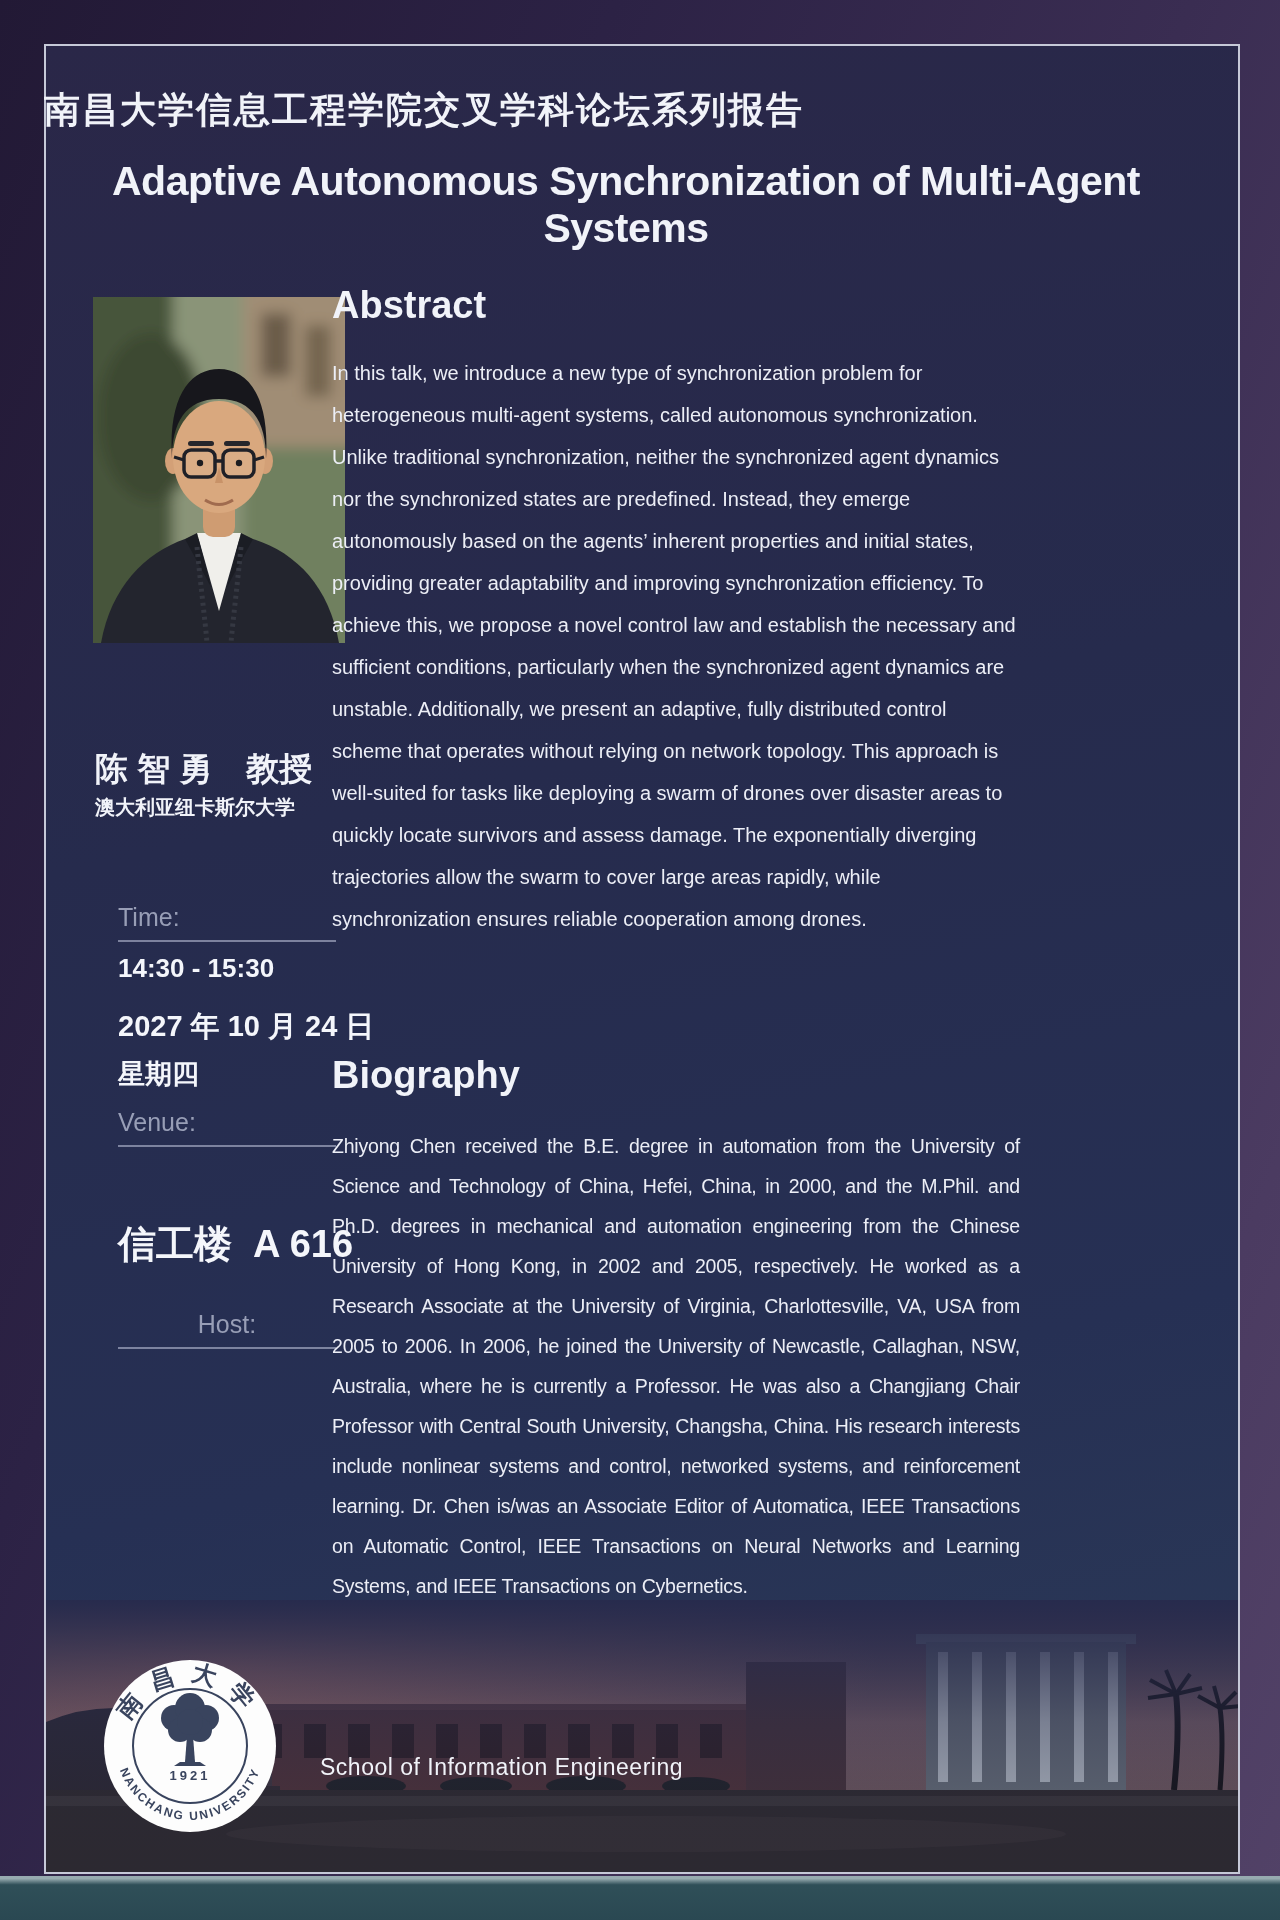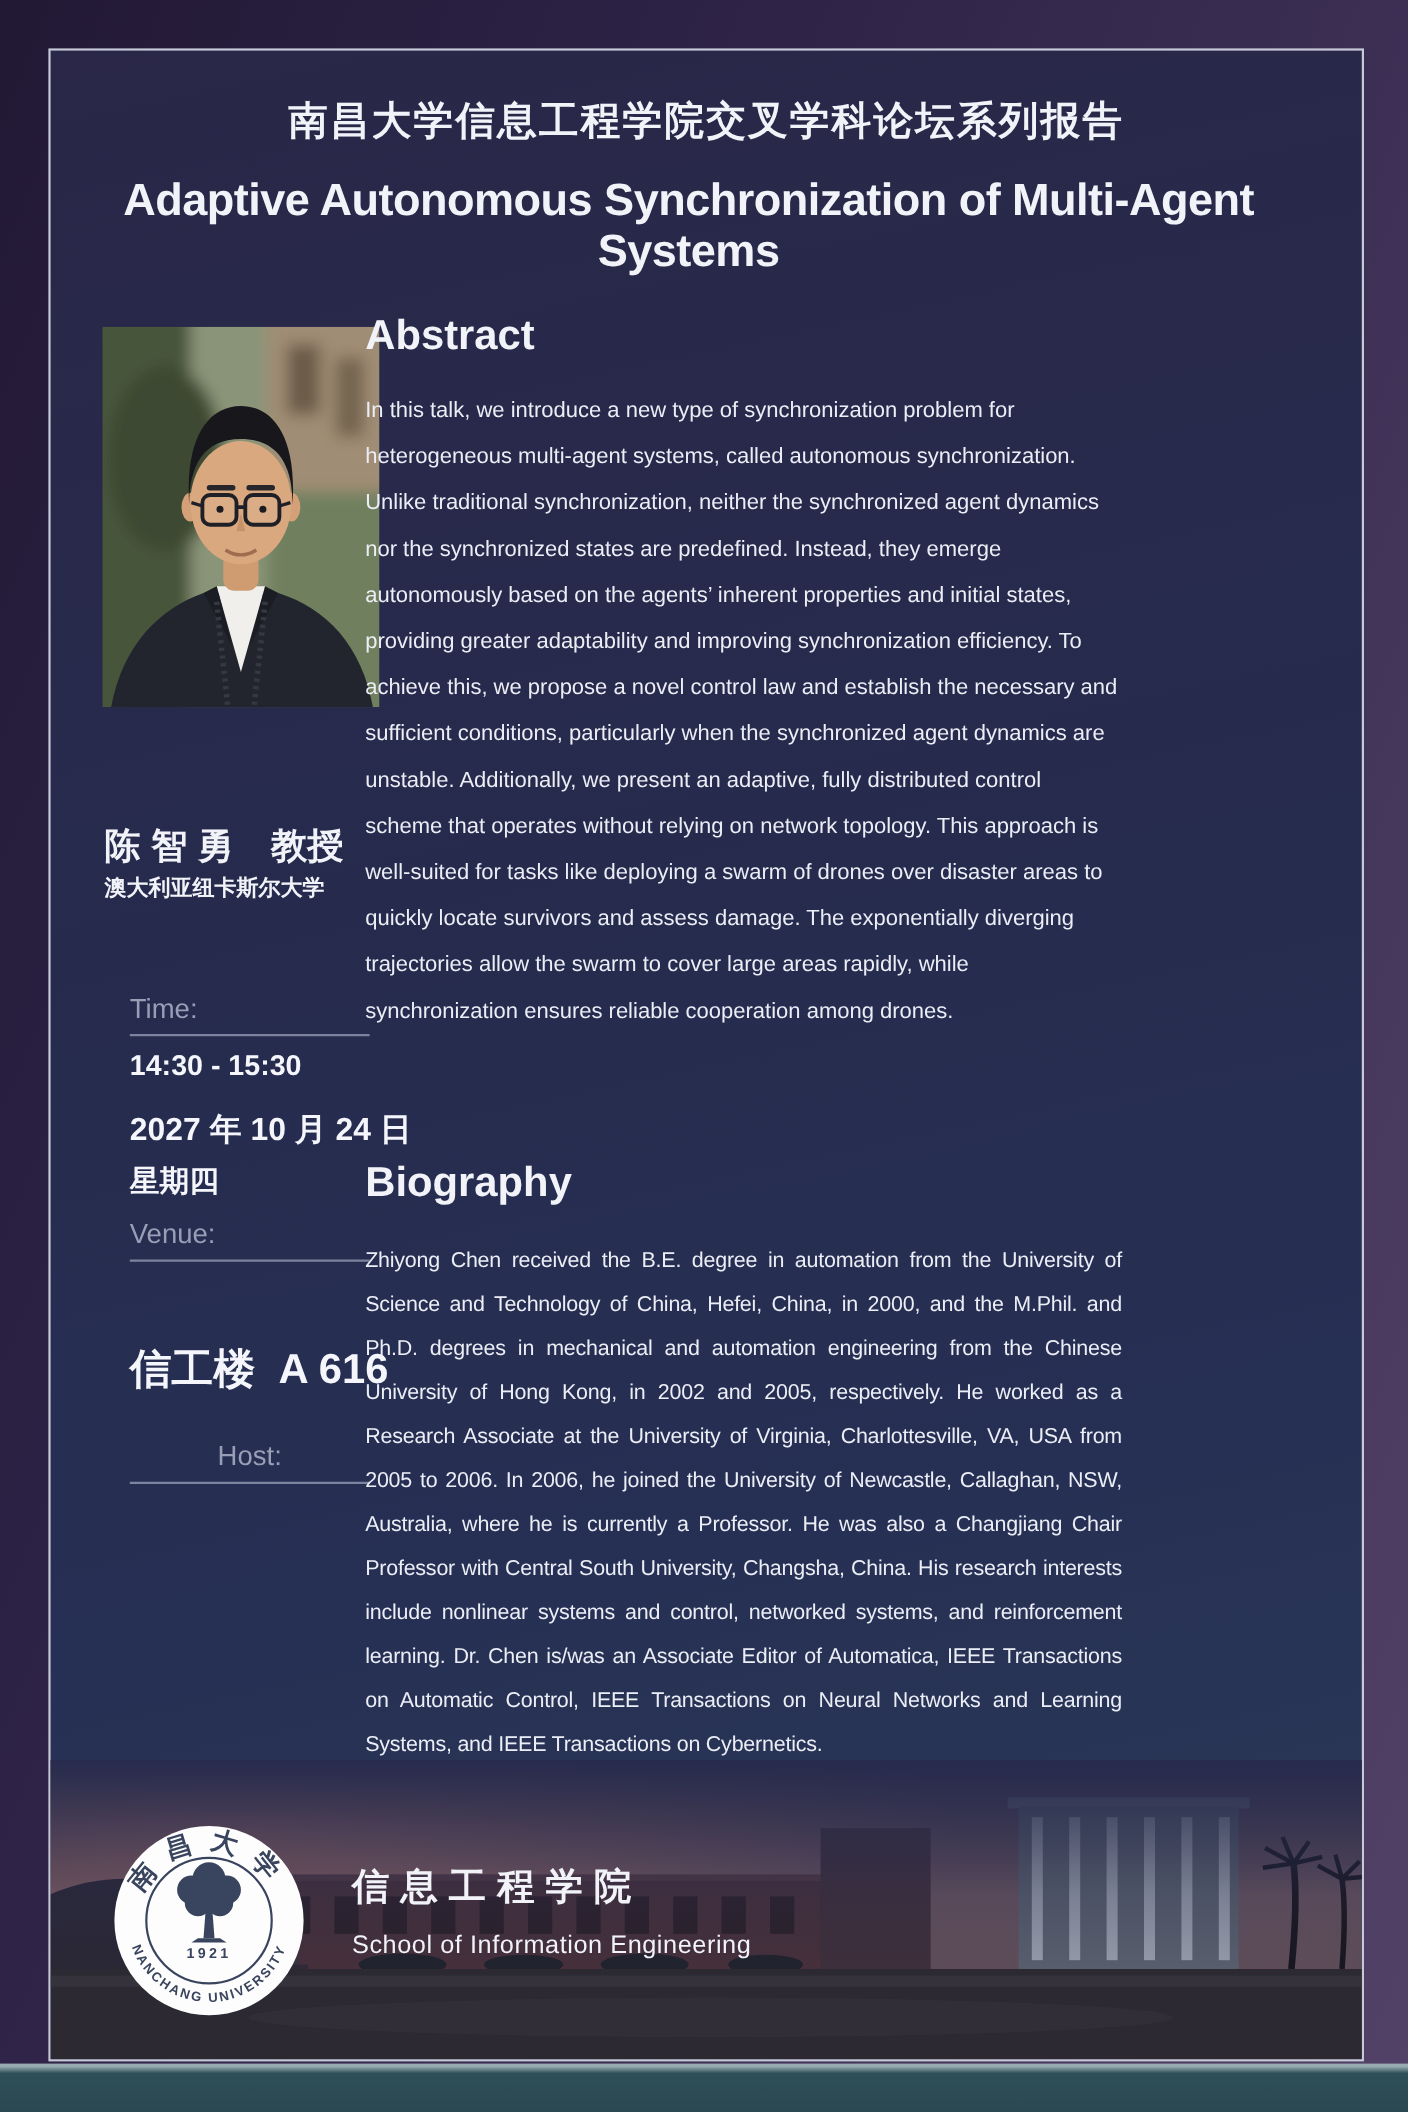--- a/index.html
+++ b/index.html
@@ -7,21 +7,21 @@
     position:relative;width:1280px;height:1920px;overflow:hidden;
     background:linear-gradient(112deg,#221935 0%,#2c2245 30%,#3a2d52 58%,#4b3b61 85%,#524267 100%);
     font-family:"Liberation Sans","DejaVu Sans",sans-serif;color:#f1f3f9;
   }
   .panel{
     position:absolute;left:44px;top:44px;width:1196px;height:1830px;
     border:2px solid #c6c9d8;box-sizing:border-box;
     background:linear-gradient(168deg,#2a2748 0%,#262b4d 40%,#263054 72%,#2c3b58 100%);
     z-index:0;
   }
-  .series-title{position:absolute;left:44px;top:86px;width:1196px;text-align:center;
+  .series-title{position:absolute;left:44px;top:86px;width:1196px;text-align:left;
     font-size:36px;font-weight:bold;letter-spacing:2px;z-index:3;}
   .talk-title{position:absolute;left:28px;top:158px;width:1196px;text-align:center;
     font-size:41px;font-weight:bold;letter-spacing:-0.5px;z-index:3;}
   .photo{position:absolute;left:93px;top:297px;width:252px;height:346px;overflow:hidden;z-index:2;}
   .abstract-heading,.bio-heading{position:absolute;left:332px;font-size:38px;font-weight:bold;z-index:3;}
   .abstract-heading{top:284px;}
   .bio-heading{top:1054px;}
   .abstract-text{position:absolute;left:332px;top:352px;width:684px;font-size:20px;
     line-height:42px;color:#eceef6;z-index:3;}
   .bio-text{position:absolute;left:332px;top:1126px;width:688px;font-size:19.5px;line-height:40px;
@@ -214,17 +214,16 @@
         <path id="arcB" d="M 16,90 A 74,74 0 0 0 164,90"></path>
       </defs>
       <text font-size="24" font-weight="bold" fill="#39445e" letter-spacing="14" text-anchor="middle">
         <textPath href="#arcT" startOffset="50%">南昌大学</textPath>
       </text>
       <text font-size="12" font-weight="bold" fill="#39445e" letter-spacing="2" text-anchor="middle">
         <textPath href="#arcB" startOffset="50%">NANCHANG UNIVERSITY</textPath>
       </text>
     </svg>
   </div>
-  <div class="school-cn">信息工程学院</div>
   <div class="school-en">School of Information Engineering</div>
 
   <div class="bottom-band"></div>
 </div>
 
 </body></html>

